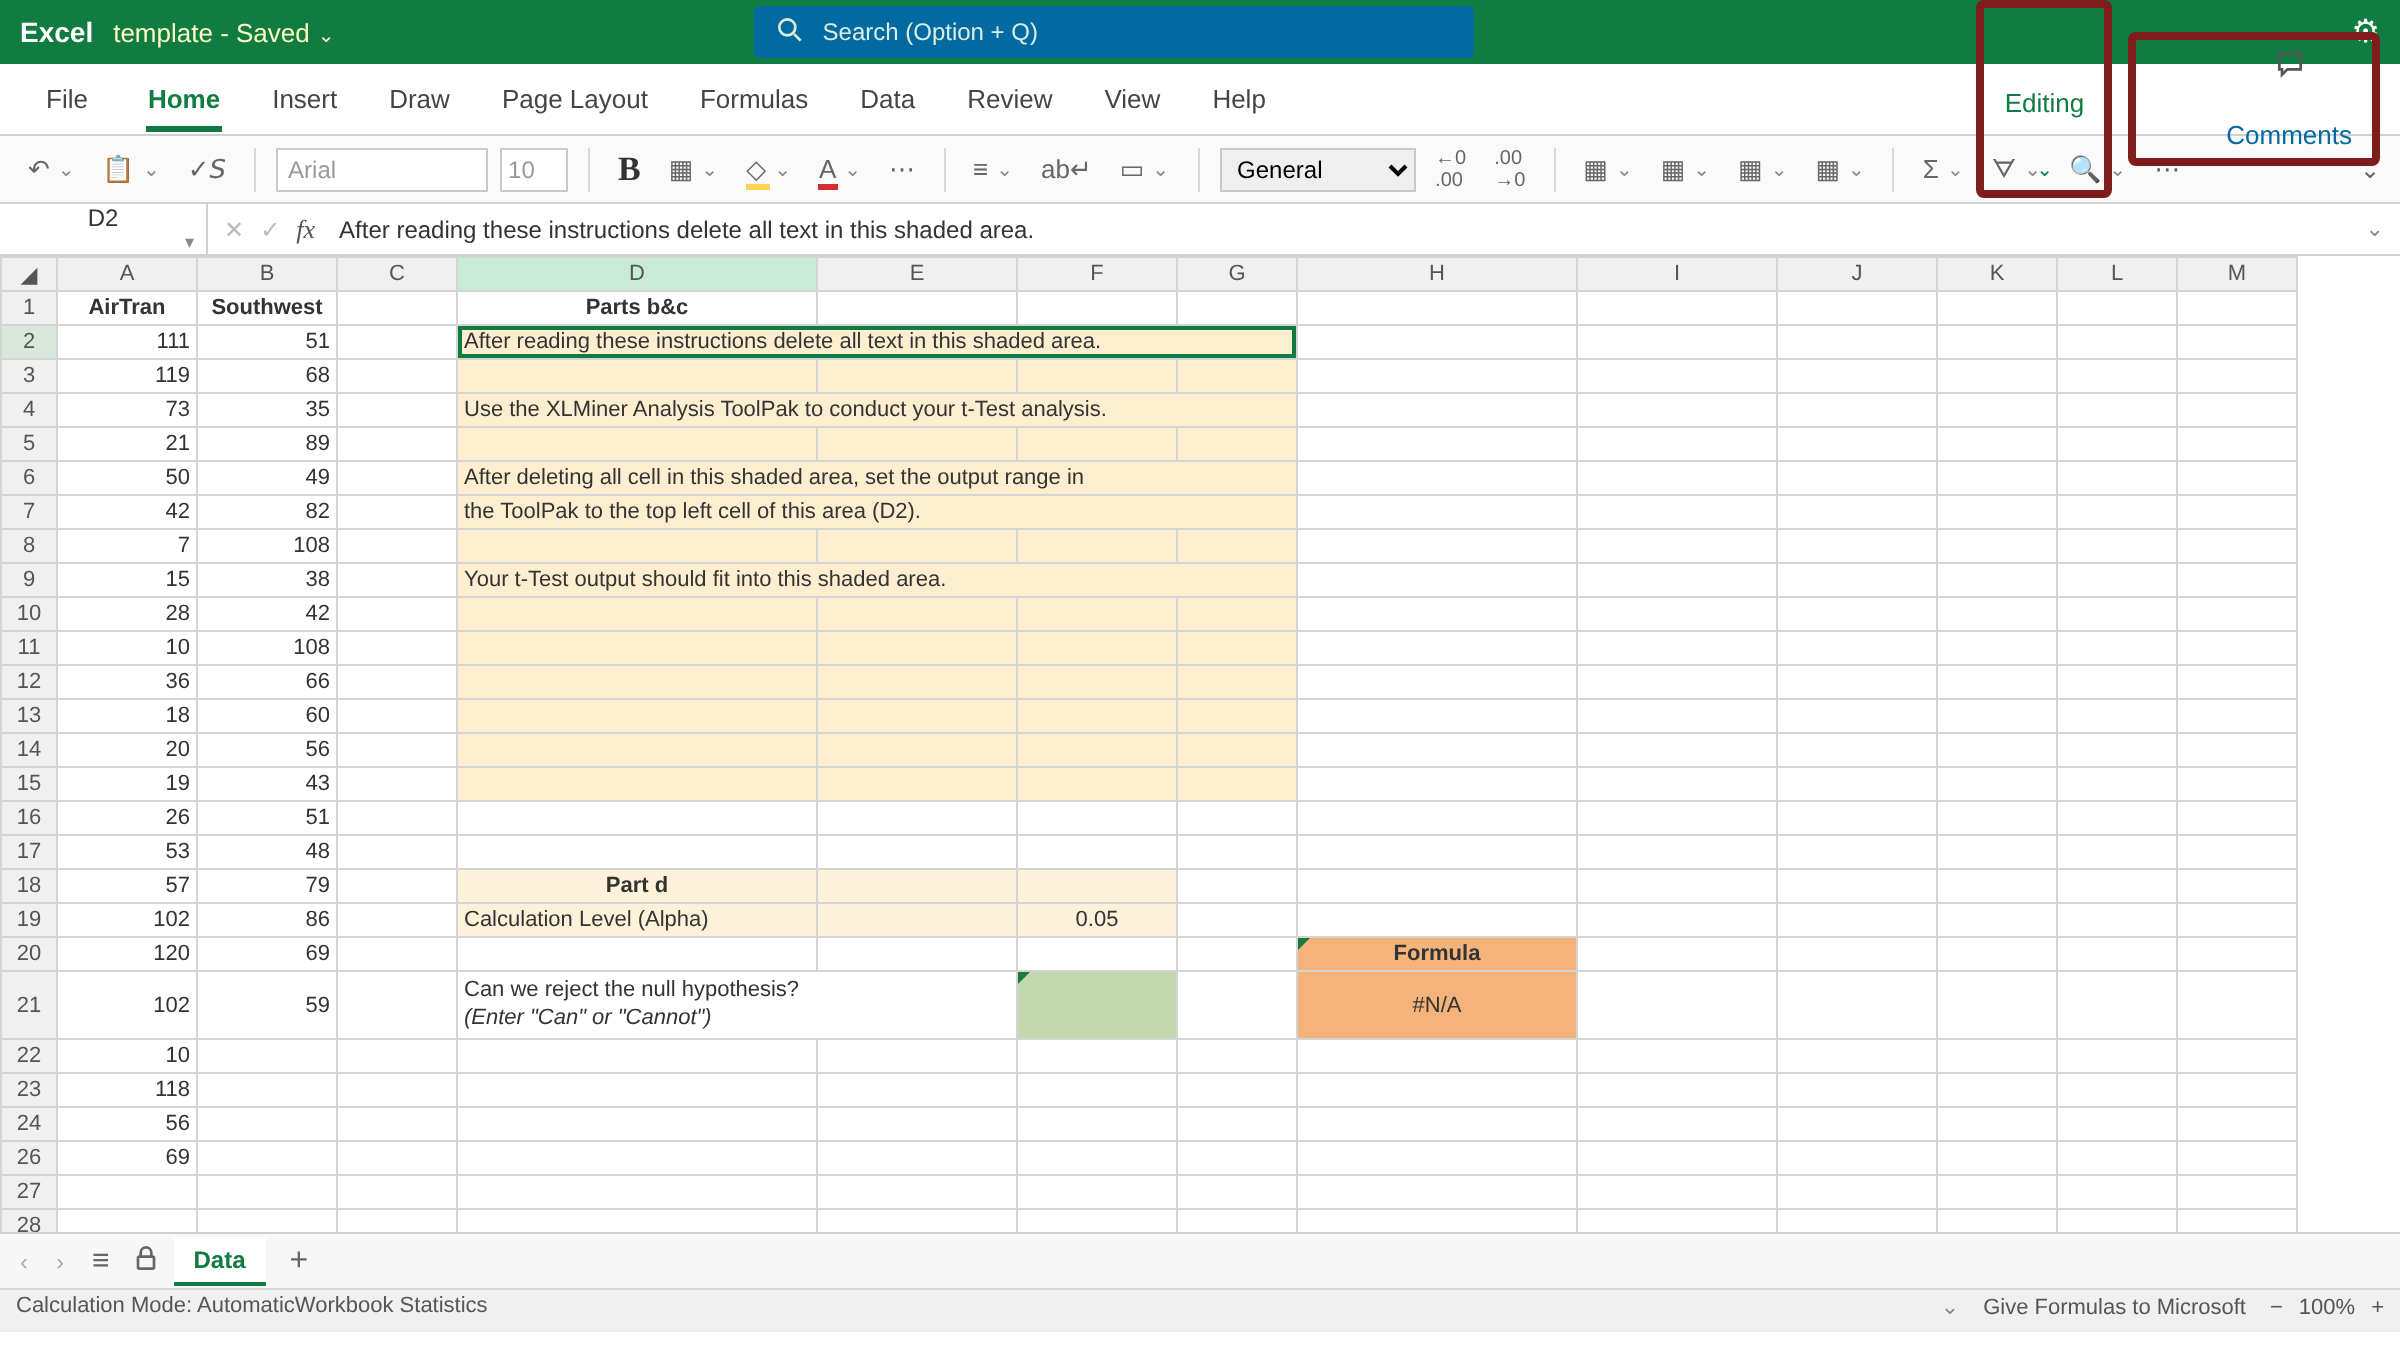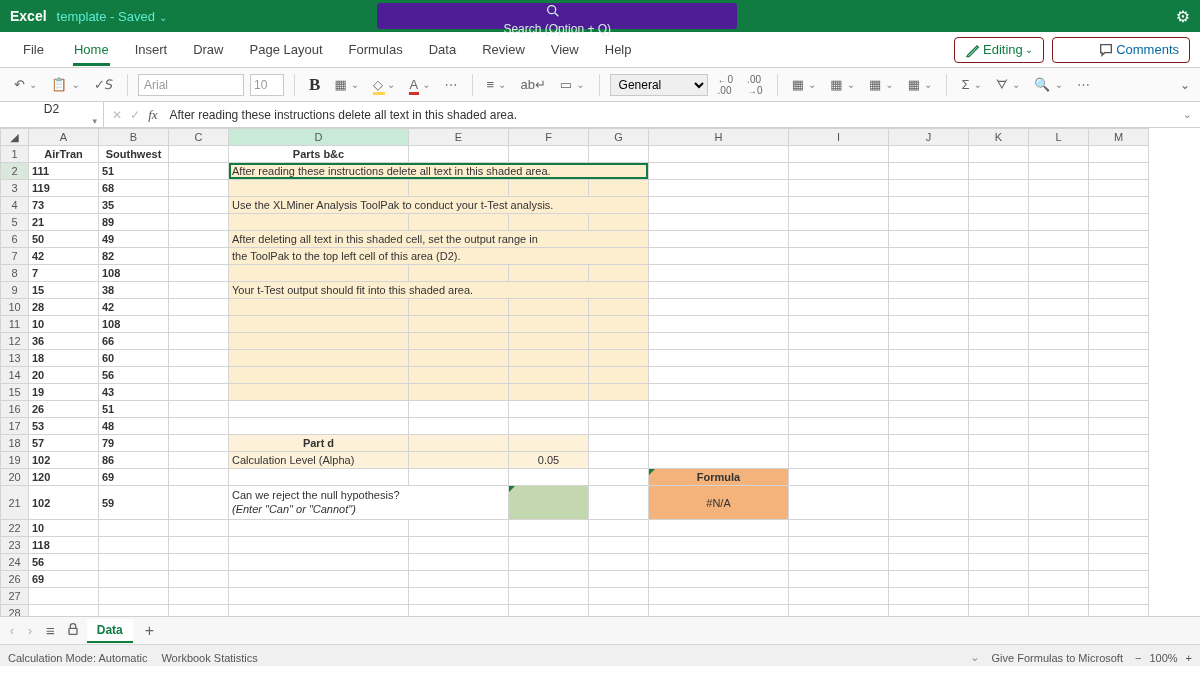--- a/index.html
+++ b/index.html
@@ -1,32 +1,32 @@
 <!DOCTYPE html>
 <html><head>
 <meta charset="utf-8">
 <style>
 * { margin: 0; padding: 0; box-sizing: border-box; font-family: -apple-system, BlinkMacSystemFont, "Segoe UI", Arial, sans-serif; }
 body { background: #fff; font-size: 12px; color: #333; overflow: hidden; }
 
 .titlebar { background: #107c41; height: 32px; display: flex; align-items: center; color: #fff; padding: 0 10px; }
 .titlebar .appname { font-weight: 700; margin-right: 10px; font-size: 14px; }
-.titlebar .docname { font-size: 13px; color: #5eead4; }
+.titlebar .docname { font-size: 13px; color: #fef9c3; }
 .titlebar .chev { margin-left: 4px; font-size: 10px; }
-.titlebar .search { margin-left: 210px; background: #4c1d95; border-radius: 3px; height: 26px; width: 360px; display: flex; align-items: center; padding: 0 10px; color: #d9eee3; flex-direction: column; }
+.titlebar .search { margin-left: 210px; background: #0369a1; border-radius: 3px; height: 26px; width: 360px; display: flex; align-items: center; padding: 0 10px; color: #d9eee3; }
 .titlebar .search .mag { margin-right: 8px; }
 .titlebar .gear { margin-left: auto; font-size: 16px; }
 
 .menubar { height: 36px; display: flex; align-items: center; padding: 0 10px; border-bottom: 1px solid #d0d0d0; background: #fff; }
 .menubar .mitem { padding: 0 13px; font-size: 13px; color: #444; cursor: pointer; }
 .menubar .mitem.file { margin-right: 4px; }
-.menubar .mitem.active { color: #107c41; position: relative; font-weight:400;}
+.menubar .mitem.active { color: #107c41; position: relative; font-weight:700;}
 .menubar .mitem.active::after { content:""; position:absolute; left:12px; right:12px; bottom:-9px; height:3px; background:#107c41; }
 .menubar .right { margin-left: auto; display: flex; align-items: center; gap: 8px; }
-.menubar .pill { border: 1px solid #7f1d1d; border-radius: 4px; padding: 4px 10px; display:flex; align-items:center; gap:2px; font-size:13px; color:#107c41; }
+.menubar .pill { border: 4px solid #7f1d1d; border-radius: 4px; padding: 4px 10px; display:flex; align-items:center; gap:20px; font-size:13px; color:#107c41;flex-direction:column; }
 .menubar .pill.comments { color:#0369a1;padding-left:45px; }
 
 .ribbon { height: 34px; background: #fafafa; border-bottom: 1px solid #d0d0d0; display:flex; align-items:center; padding: 0 10px; gap:6px; color:#666; }
 .ribbon .btn { padding: 0 4px; display:flex; align-items:center; gap:2px; font-size:13px; }
 .ribbon .sep { width:1px; height:22px; background:#d8d8d8; margin:0 4px; }
 .ribbon input.font { width:106px; height:22px; border:1px solid #c9c9c9; padding:0 5px; font-size:12px; color:#999; }
 .ribbon input.size { width:34px; height:22px; border:1px solid #c9c9c9; padding:0 3px; font-size:12px; color:#999; text-align:left; }
 .ribbon .bold { font-weight:700; font-family: "Times New Roman", serif; font-size:17px; color:#333; }
 .ribbon select.numfmt { height:22px; border:1px solid #c9c9c9; font-size:12px; width:98px; padding:0 4px; }
 .ribbon .drop::after { content:"⌄"; font-size:10px; margin-left:2px; color:#888;}
@@ -42,40 +42,40 @@
 
 .gridwrap { position:relative; height: 538px; overflow:hidden; background:#fff;}
 table.grid { border-collapse: collapse; table-layout: fixed; }
 table.grid th, table.grid td { border:1px solid #d4d4d4; height:17px; font-size:11px; padding:0 3px; overflow:hidden; white-space:nowrap; text-overflow: clip; }
 table.grid th { background:#f0f0f0; font-weight:400; color:#555; }
 table.grid th.corner { background:#f0f0f0; }
 table.grid th.colh { text-align:center; }
 table.grid th.rowh { text-align:center; width:28px; }
 table.grid th.rowh.selrow { background:#d8e8dd; }
 table.grid td { background:#fff; }
-td.num { text-align:left;font-weight:bold; }
+td.num { text-align:right; }
 td.bold { font-weight:700;text-align:center; }
 .shaded { background:#fdeed0 !important; }
 .hl-cell { position:relative; }
 .hl-cell .ov { position:absolute; inset:0; border:2px solid #107c41; pointer-events:none; }
 .part-yellow { background:#fdf1d9 !important; }
 .greenfill { background:#c4d8b0 !important; }
 .orangefill { background:#f3b37a !important; }
 .it { font-style: italic; }
 .greenfill-tl { position:relative; }
 .greenfill-tl::before { content:""; position:absolute; left:0; top:0; border-top:6px solid #1a7a3f; border-right:6px solid transparent; }
 
 .tabs { position:absolute; left:0; right:0; bottom:22px; height:28px; border-top:1px solid #d0d0d0; background:#f7f7f7; display:flex; align-items:center; padding:0 6px; gap:6px; font-size:12px;}
 .tabs .navbtn { color:#aaa; padding:0 4px; }
 .tabs .allsheets { color:#666; padding:0 4px; font-size:15px;}
 .tabs .lock { color:#666; }
 .tabs .sheet { padding:4px 10px; border-bottom:2px solid #107c41; background:#fff; color:#107c41; font-weight:600;}
 .tabs .add { color:#666; font-size:16px; padding:0 6px;}
 
-.status { position:absolute; left:0; right:0; bottom:0; height:22px; background:#f0f0f0; border-top:1px solid #d8d8d8; display:flex; align-items:flex-end; font-size:11px; color:#555; padding:2px 8px; gap:14px;}
+.status { position:absolute; left:0; right:0; bottom:0; height:22px; background:#f0f0f0; border-top:1px solid #d8d8d8; display:flex; align-items:flex-start; font-size:11px; color:#555; padding:2px 8px; }
 .status .right { margin-left:auto; display:flex; align-items:center; gap:12px;}
 .status .zoom { display:flex; align-items:center; gap:8px;}
 svg.icon { width:16px; height:16px; }
 .colD-active { background:#caead8 !important; color:#0a5c31;}
 </style>
 </head>
 <body>
 
 <div class="titlebar">
   <span class="appname">Excel</span>
@@ -263,21 +263,21 @@
           <td class=""></td>
           <td class=""></td>
           <td class=""></td>
           <td class=""></td>
         </tr>
         <tr>
           <th class="rowh">6</th>
           <td class="num">50</td>
           <td class="num">49</td>
           <td class=""></td>
-          <td class="shaded" colspan="4">After deleting all text in this shaded cell, set the output range in</td>
+          <td class="shaded" colspan="4">After deleting all cell in this shaded area, set the output range in</td>
           <td class=""></td>
           <td class=""></td>
           <td class=""></td>
           <td class=""></td>
           <td class=""></td>
           <td class=""></td>
         </tr>
         <tr>
           <th class="rowh">7</th>
           <td class="num">42</td>

